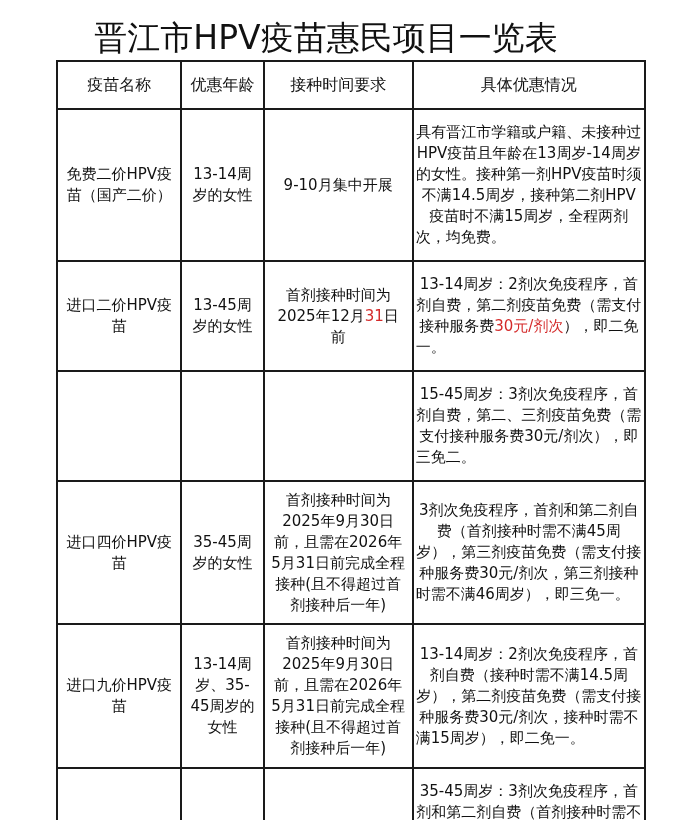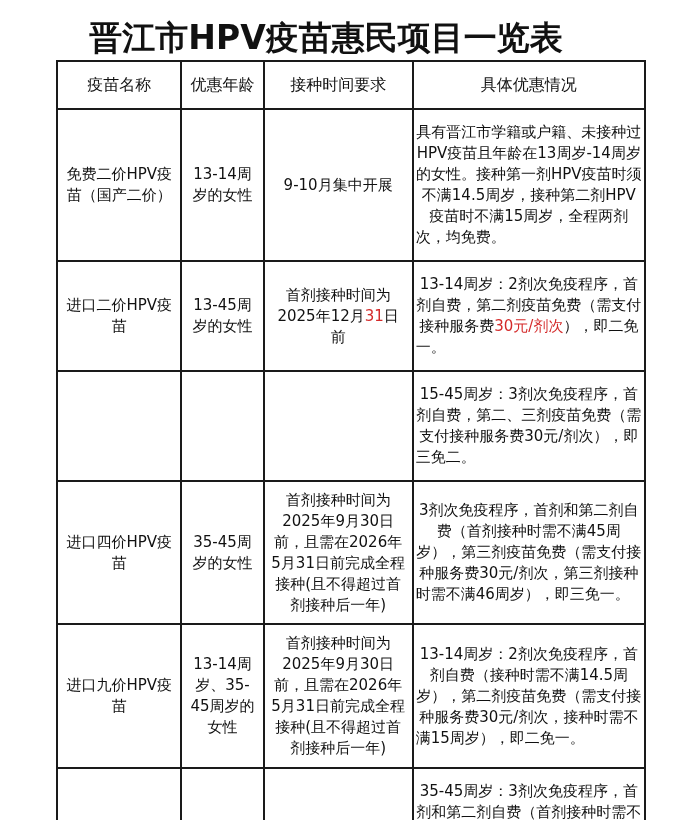--- a/index.html
+++ b/index.html
@@ -15,21 +15,21 @@
       font-family: "DejaVu Sans", sans-serif;
       color: #111111;
     }
     .title {
       position: absolute;
       left: 0;
       top: 16px;
       width: 652px;
       text-align: center;
       font-size: 33px;
-      font-weight: bold;
+      font-weight: normal;
       letter-spacing: 0px;
       line-height: 44px;
       font-family: "DejaVu Sans", sans-serif;
     }
     table.grid {
       position: absolute;
       left: 56px;
       top: 60px;
       width: 590px;
       border-collapse: collapse;

